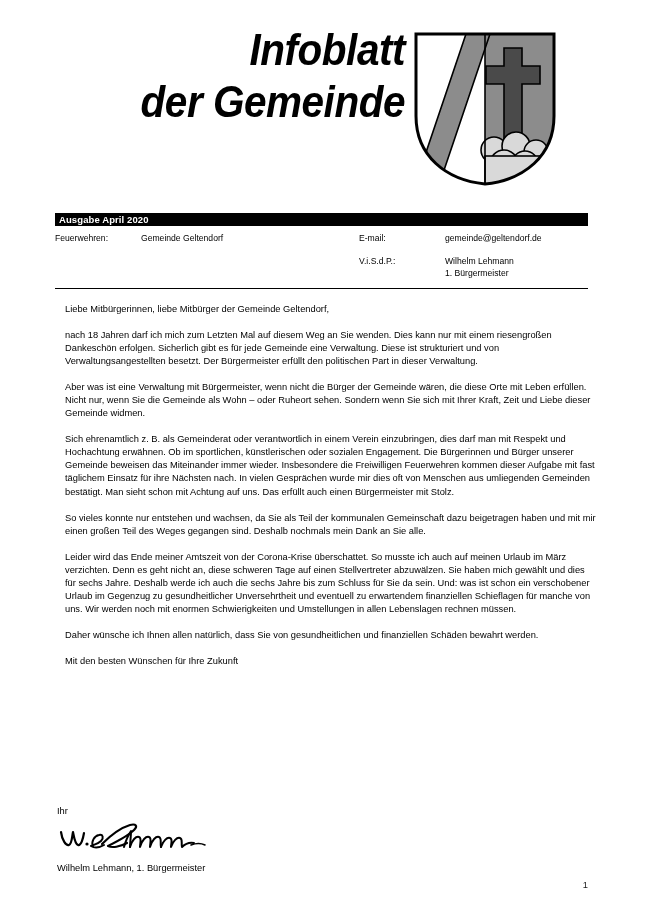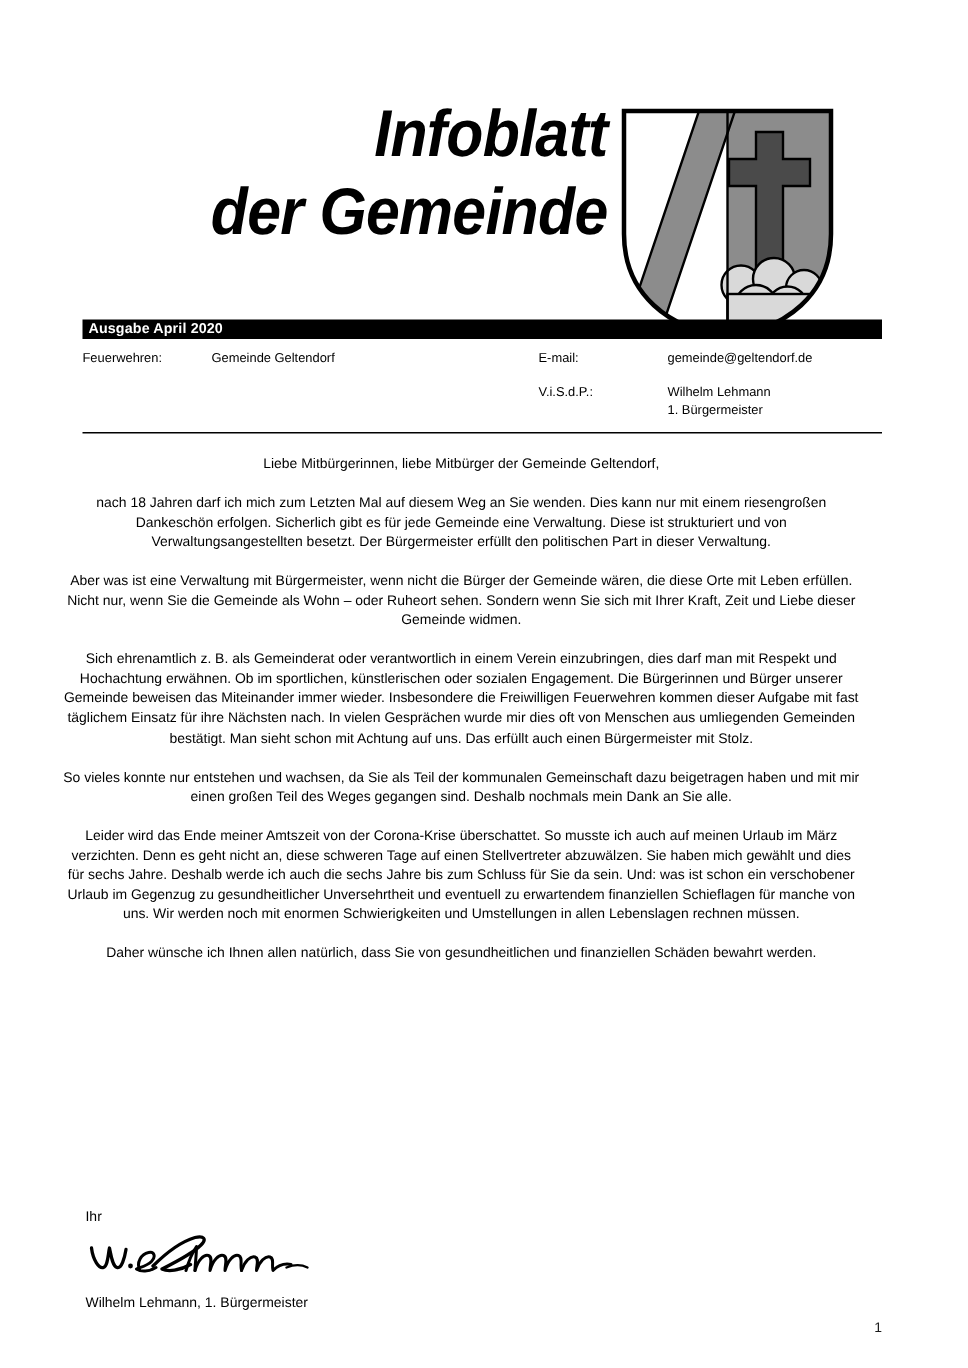--- a/index.html
+++ b/index.html
@@ -20,21 +20,20 @@
     overflow: hidden;
   }
 
   
   .header {
     position: absolute;
     left: 0;
     top: 0;
     width: 639px;
     height: 200px;
-    margin-top: 40px;
   }
   .masthead-title {
     position: absolute;
     left: 60px;
     top: 24px;
     width: 345px;
     text-align: right;
     font-family: "Liberation Sans", sans-serif;
     font-weight: bold;
     font-style: italic;
@@ -116,26 +115,26 @@
     left: 55px;
     width: 533px;
     height: 0;
     border-top: 1.3px solid #000000;
   }
   .rule.bottom-masthead { top: 288px; }
 
   
   .letter {
     position: absolute;
-    left: 42px;
+    left: 65px;
     top: 303px;
     width: 531px;
     font-size: 9.3px;
     line-height: 13.05px;
-    text-align: center;
+    text-align: left;
   }
   .letter p {
     margin: 0 0 13px 0;
   }
 
   .closing-ihr {
     position: absolute;
     left: 57px;
     top: 805px;
     font-size: 9.3px;
@@ -249,20 +248,21 @@
   <div class="rule bottom-masthead"></div>
 
   <div class="letter">
     <p>Liebe Mitbürgerinnen, liebe Mitbürger der Gemeinde Geltendorf,</p>
     <p>nach 18 Jahren darf ich mich zum Letzten Mal auf diesem Weg an Sie wenden. Dies kann nur mit einem riesengroßen Dankeschön erfolgen. Sicherlich gibt es für jede Gemeinde eine Verwaltung. Diese ist strukturiert und von Verwaltungsangestellten besetzt. Der Bürgermeister erfüllt den politischen Part in dieser Verwaltung.</p>
     <p>Aber was ist eine Verwaltung mit Bürgermeister, wenn nicht die Bürger der Gemeinde wären, die diese Orte mit Leben erfüllen. Nicht nur, wenn Sie die Gemeinde als Wohn – oder Ruheort sehen. Sondern wenn Sie sich mit Ihrer Kraft, Zeit und Liebe dieser Gemeinde widmen.</p>
     <p>Sich ehrenamtlich z. B. als Gemeinderat oder verantwortlich in einem Verein einzubringen, dies darf man mit Respekt und Hochachtung erwähnen. Ob im sportlichen, künstlerischen oder sozialen Engagement. Die Bürgerinnen und Bürger unserer Gemeinde beweisen das Miteinander immer wieder. Insbesondere die Freiwilligen Feuerwehren kommen dieser Aufgabe mit fast täglichem Einsatz für ihre Nächsten nach. In vielen Gesprächen wurde mir dies oft von Menschen aus umliegenden Gemeinden bestätigt. Man sieht schon mit Achtung auf uns. Das erfüllt auch einen Bürgermeister mit Stolz.</p>
     <p>So vieles konnte nur entstehen und wachsen, da Sie als Teil der kommunalen Gemeinschaft dazu beigetragen haben und mit mir einen großen Teil des Weges gegangen sind. Deshalb nochmals mein Dank an Sie alle.</p>
     <p>Leider wird das Ende meiner Amtszeit von der Corona-Krise überschattet. So musste ich auch auf meinen Urlaub im März verzichten. Denn es geht nicht an, diese schweren Tage auf einen Stellvertreter abzuwälzen. Sie haben mich gewählt und dies für sechs Jahre. Deshalb werde ich auch die sechs Jahre bis zum Schluss für Sie da sein. Und: was ist schon ein verschobener Urlaub im Gegenzug zu gesundheitlicher Unversehrtheit und eventuell zu erwartendem finanziellen Schieflagen für manche von uns. Wir werden noch mit enormen Schwierigkeiten und Umstellungen in allen Lebenslagen rechnen müssen.</p>
     <p>Daher wünsche ich Ihnen allen natürlich, dass Sie von gesundheitlichen und finanziellen Schäden bewahrt werden.</p>
+    <p>Mit den besten Wünschen für Ihre Zukunft</p>
   </div>
 
   <div class="closing-ihr">Ihr</div>
 
   <div class="signature">
     <svg viewBox="0 0 150 34" xmlns="http://www.w3.org/2000/svg">
       <g fill="none" stroke="#000000" stroke-linecap="round" stroke-linejoin="round">
         <path d="M3 10 C4 18, 8 24, 11 23 C14 22, 14 14, 15 10 C16 15, 17 22, 20 23 C23 24, 25 17, 26 11" stroke-width="2.2"></path>
         <circle cx="29" cy="22" r="1.6" fill="#000000" stroke="none"></circle>
         <path d="M35 24 C33 20, 36 14, 41 13 C45 12, 46 16, 43 19 C40 22, 35 23, 33 24

